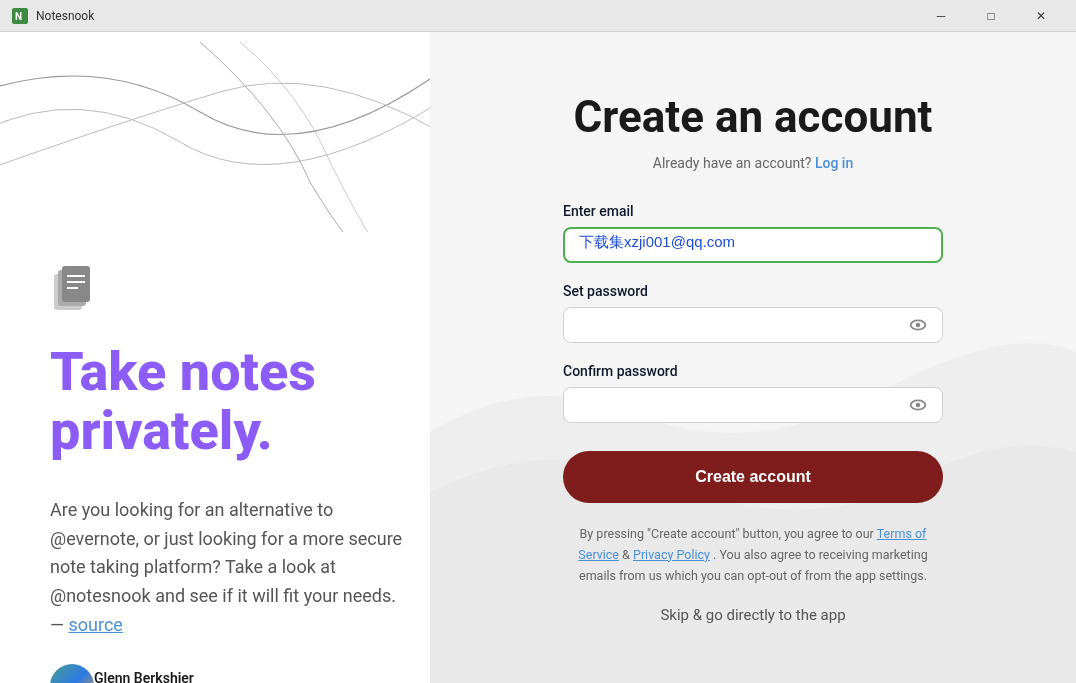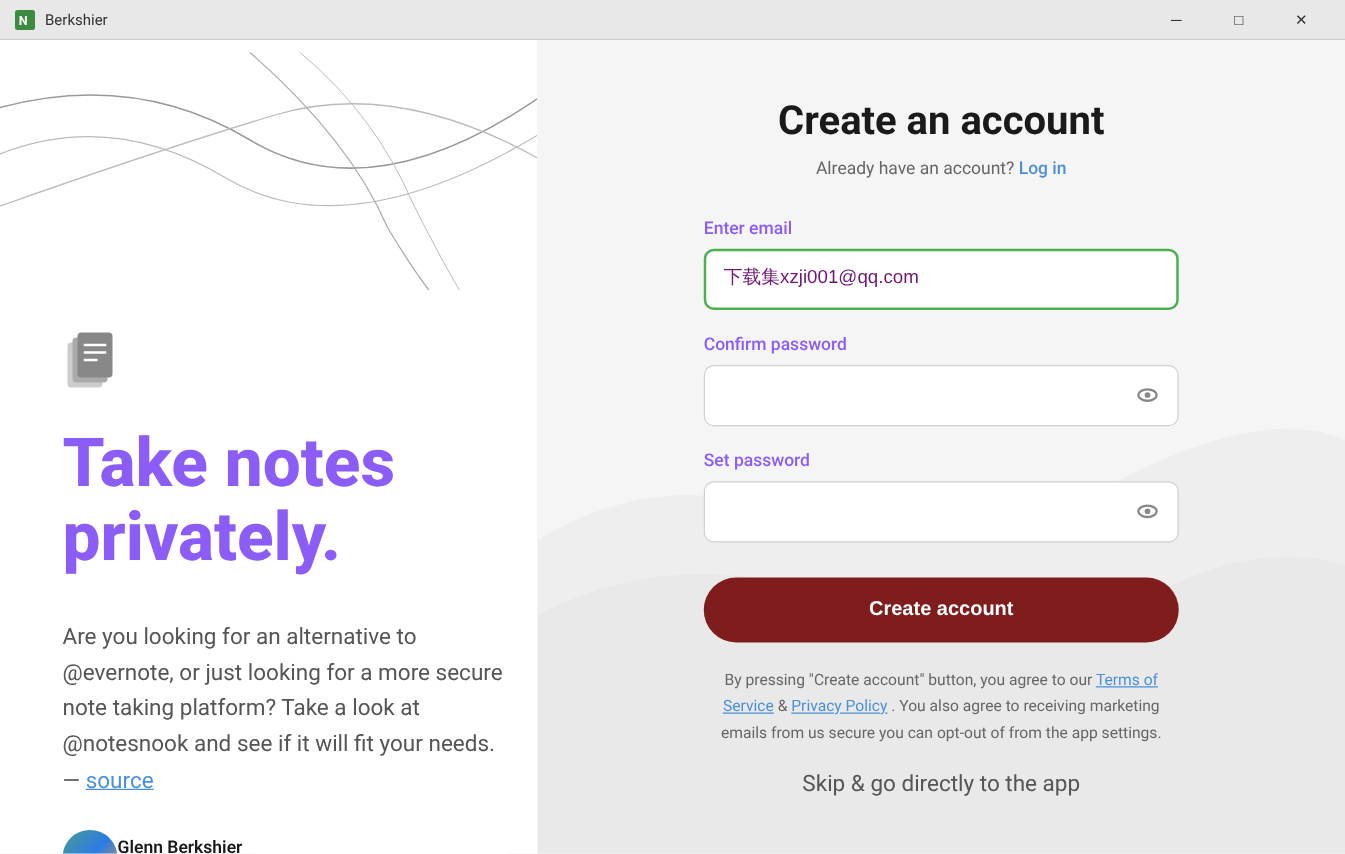--- a/index.html
+++ b/index.html
@@ -165,21 +165,21 @@
 
     
     .form-container {
       position: relative;
       z-index: 2;
       width: 380px;
       text-align: center;
     }
 
     .form-title {
-      font-size: 32px;
+      font-size: 44px;
       font-weight: 700;
       color: #1a1a1a;
       margin-bottom: 12px;
     }
 
     .form-subtitle {
       font-size: 14px;
       color: #666;
       margin-bottom: 32px;
     }
@@ -191,37 +191,37 @@
     }
 
     .form-group {
       text-align: left;
       margin-bottom: 20px;
     }
 
     .form-label {
       display: block;
       font-size: 14px;
-      color: #8b5cf6;
+      color: #0f172a;
       margin-bottom: 8px;
       font-weight: 500;
     }
 
     .form-input-wrap {
       position: relative;
     }
 
     .form-input {
       width: 100%;
-      height: 49px;
+      height: 36px;
       border: 2px solid #4caf50;
       border-radius: 8px;
       padding: 0 44px 4px 14px;
       font-size: 15px;
-      color: #701a75;
+      color: #1d4ed8;
       background: #ffffff;
       outline: none;
     }
 
     .form-input.normal-border {
       border: 1.5px solid #d0d0d0;
     }
 
     .eye-icon {
       position: absolute;
@@ -255,38 +255,38 @@
       text-align: center;
       margin-bottom: 20px;
     }
 
     .terms-text a {
       color: #4a90d9;
       text-decoration: underline;
     }
 
     .skip-link {
-      font-size: 18px;
+      font-size: 15px;
       color: #555;
       text-decoration: none;
       cursor: pointer;
       display: block;
       text-align: center;
     }
   </style>
 </head>
 <body>
 
 <div class="title-bar">
   <div class="title-bar-left">
     <svg class="title-bar-icon" viewBox="0 0 16 16">
       <rect width="16" height="16" rx="2" fill="#3d8b40"></rect>
       <text x="3" y="12" font-size="10" font-weight="bold" fill="white">N</text>
     </svg>
-    <span class="title-bar-title">Berkshier</span>
+    <span class="title-bar-title">Notesnook</span>
   </div>
   <div class="title-bar-controls">
     <button class="title-bar-btn">─</button>
     <button class="title-bar-btn">□</button>
     <button class="title-bar-btn close">✕</button>
   </div>
 </div>
 
 <div class="app-container">
 
@@ -341,57 +341,57 @@
       <p class="form-subtitle">
         <span>Already have an account?</span>
         <a href="#">Log in</a>
       </p>
 
       
       <div class="form-group">
         <label class="form-label">Enter email</label>
         <div class="form-input-wrap">
           <input type="email" class="form-input" value="下载集xzji001@qq.com" style="">
+        </div>
+      </div>
+
+      
+      <div class="form-group">
+        <label class="form-label">Set password</label>
+        <div class="form-input-wrap">
+          <input type="password" class="form-input normal-border" style="">
+          <svg class="eye-icon" viewBox="0 0 24 24" fill="none" stroke="currentColor" stroke-width="2">
+            <ellipse cx="12" cy="12" rx="8" ry="5"></ellipse>
+            <circle cx="12" cy="12" r="2.5" fill="currentColor" stroke="none"></circle>
+          </svg>
         </div>
       </div>
 
       
       <div class="form-group">
         <label class="form-label">Confirm password</label>
         <div class="form-input-wrap">
           <input type="password" class="form-input normal-border" style="">
           <svg class="eye-icon" viewBox="0 0 24 24" fill="none" stroke="currentColor" stroke-width="2">
             <ellipse cx="12" cy="12" rx="8" ry="5"></ellipse>
             <circle cx="12" cy="12" r="2.5" fill="currentColor" stroke="none"></circle>
           </svg>
         </div>
       </div>
 
       
-      <div class="form-group">
-        <label class="form-label">Set password</label>
-        <div class="form-input-wrap">
-          <input type="password" class="form-input normal-border" style="">
-          <svg class="eye-icon" viewBox="0 0 24 24" fill="none" stroke="currentColor" stroke-width="2">
-            <ellipse cx="12" cy="12" rx="8" ry="5"></ellipse>
-            <circle cx="12" cy="12" r="2.5" fill="currentColor" stroke="none"></circle>
-          </svg>
-        </div>
-      </div>
-
-      
       <button class="create-btn">Create account</button>
 
       
       <p class="terms-text">
         <span>By pressing "Create account" button, you agree to our</span>
         <a href="#">Terms of Service</a>
         <span>&amp;</span>
         <a href="#">Privacy Policy</a>
-        <span>. You also agree to receiving marketing emails from us secure you can opt-out of from the app settings.</span>
+        <span>. You also agree to receiving marketing emails from us which you can opt-out of from the app settings.</span>
       </p>
 
       
       <a href="#" class="skip-link">Skip &amp; go directly to the app</a>
     </div>
 
   </div>
 </div>
 
 </body></html>

